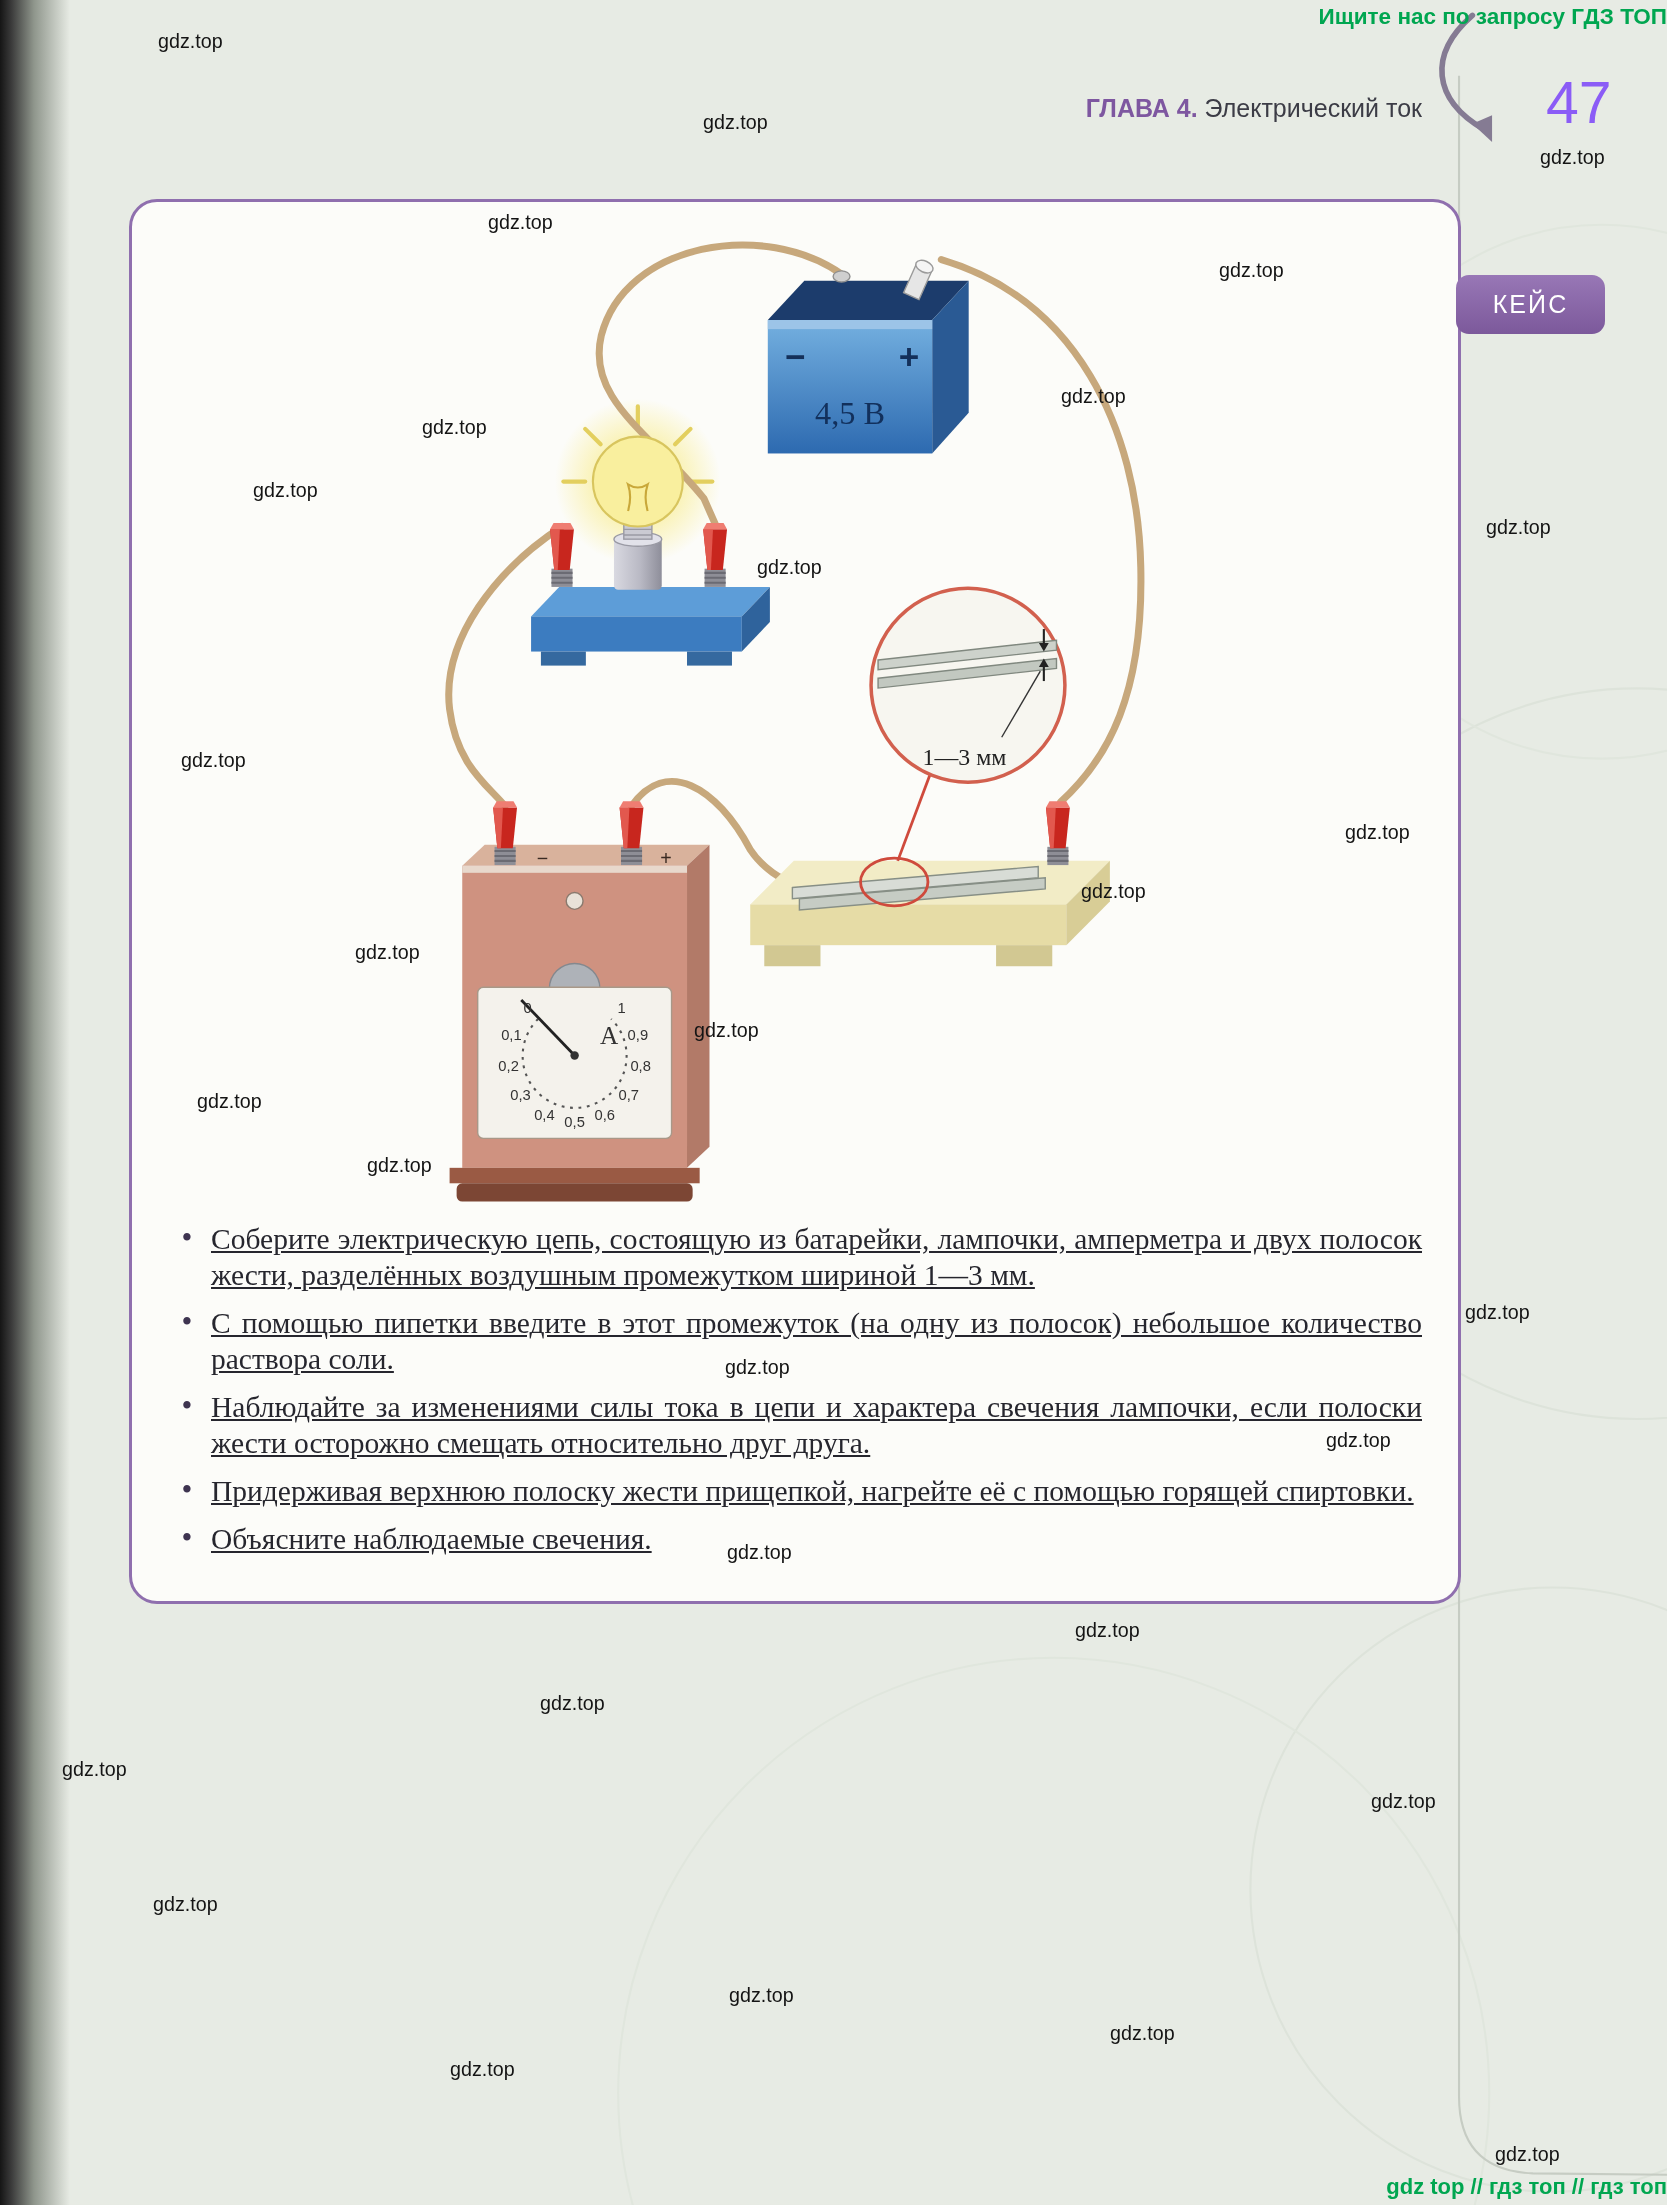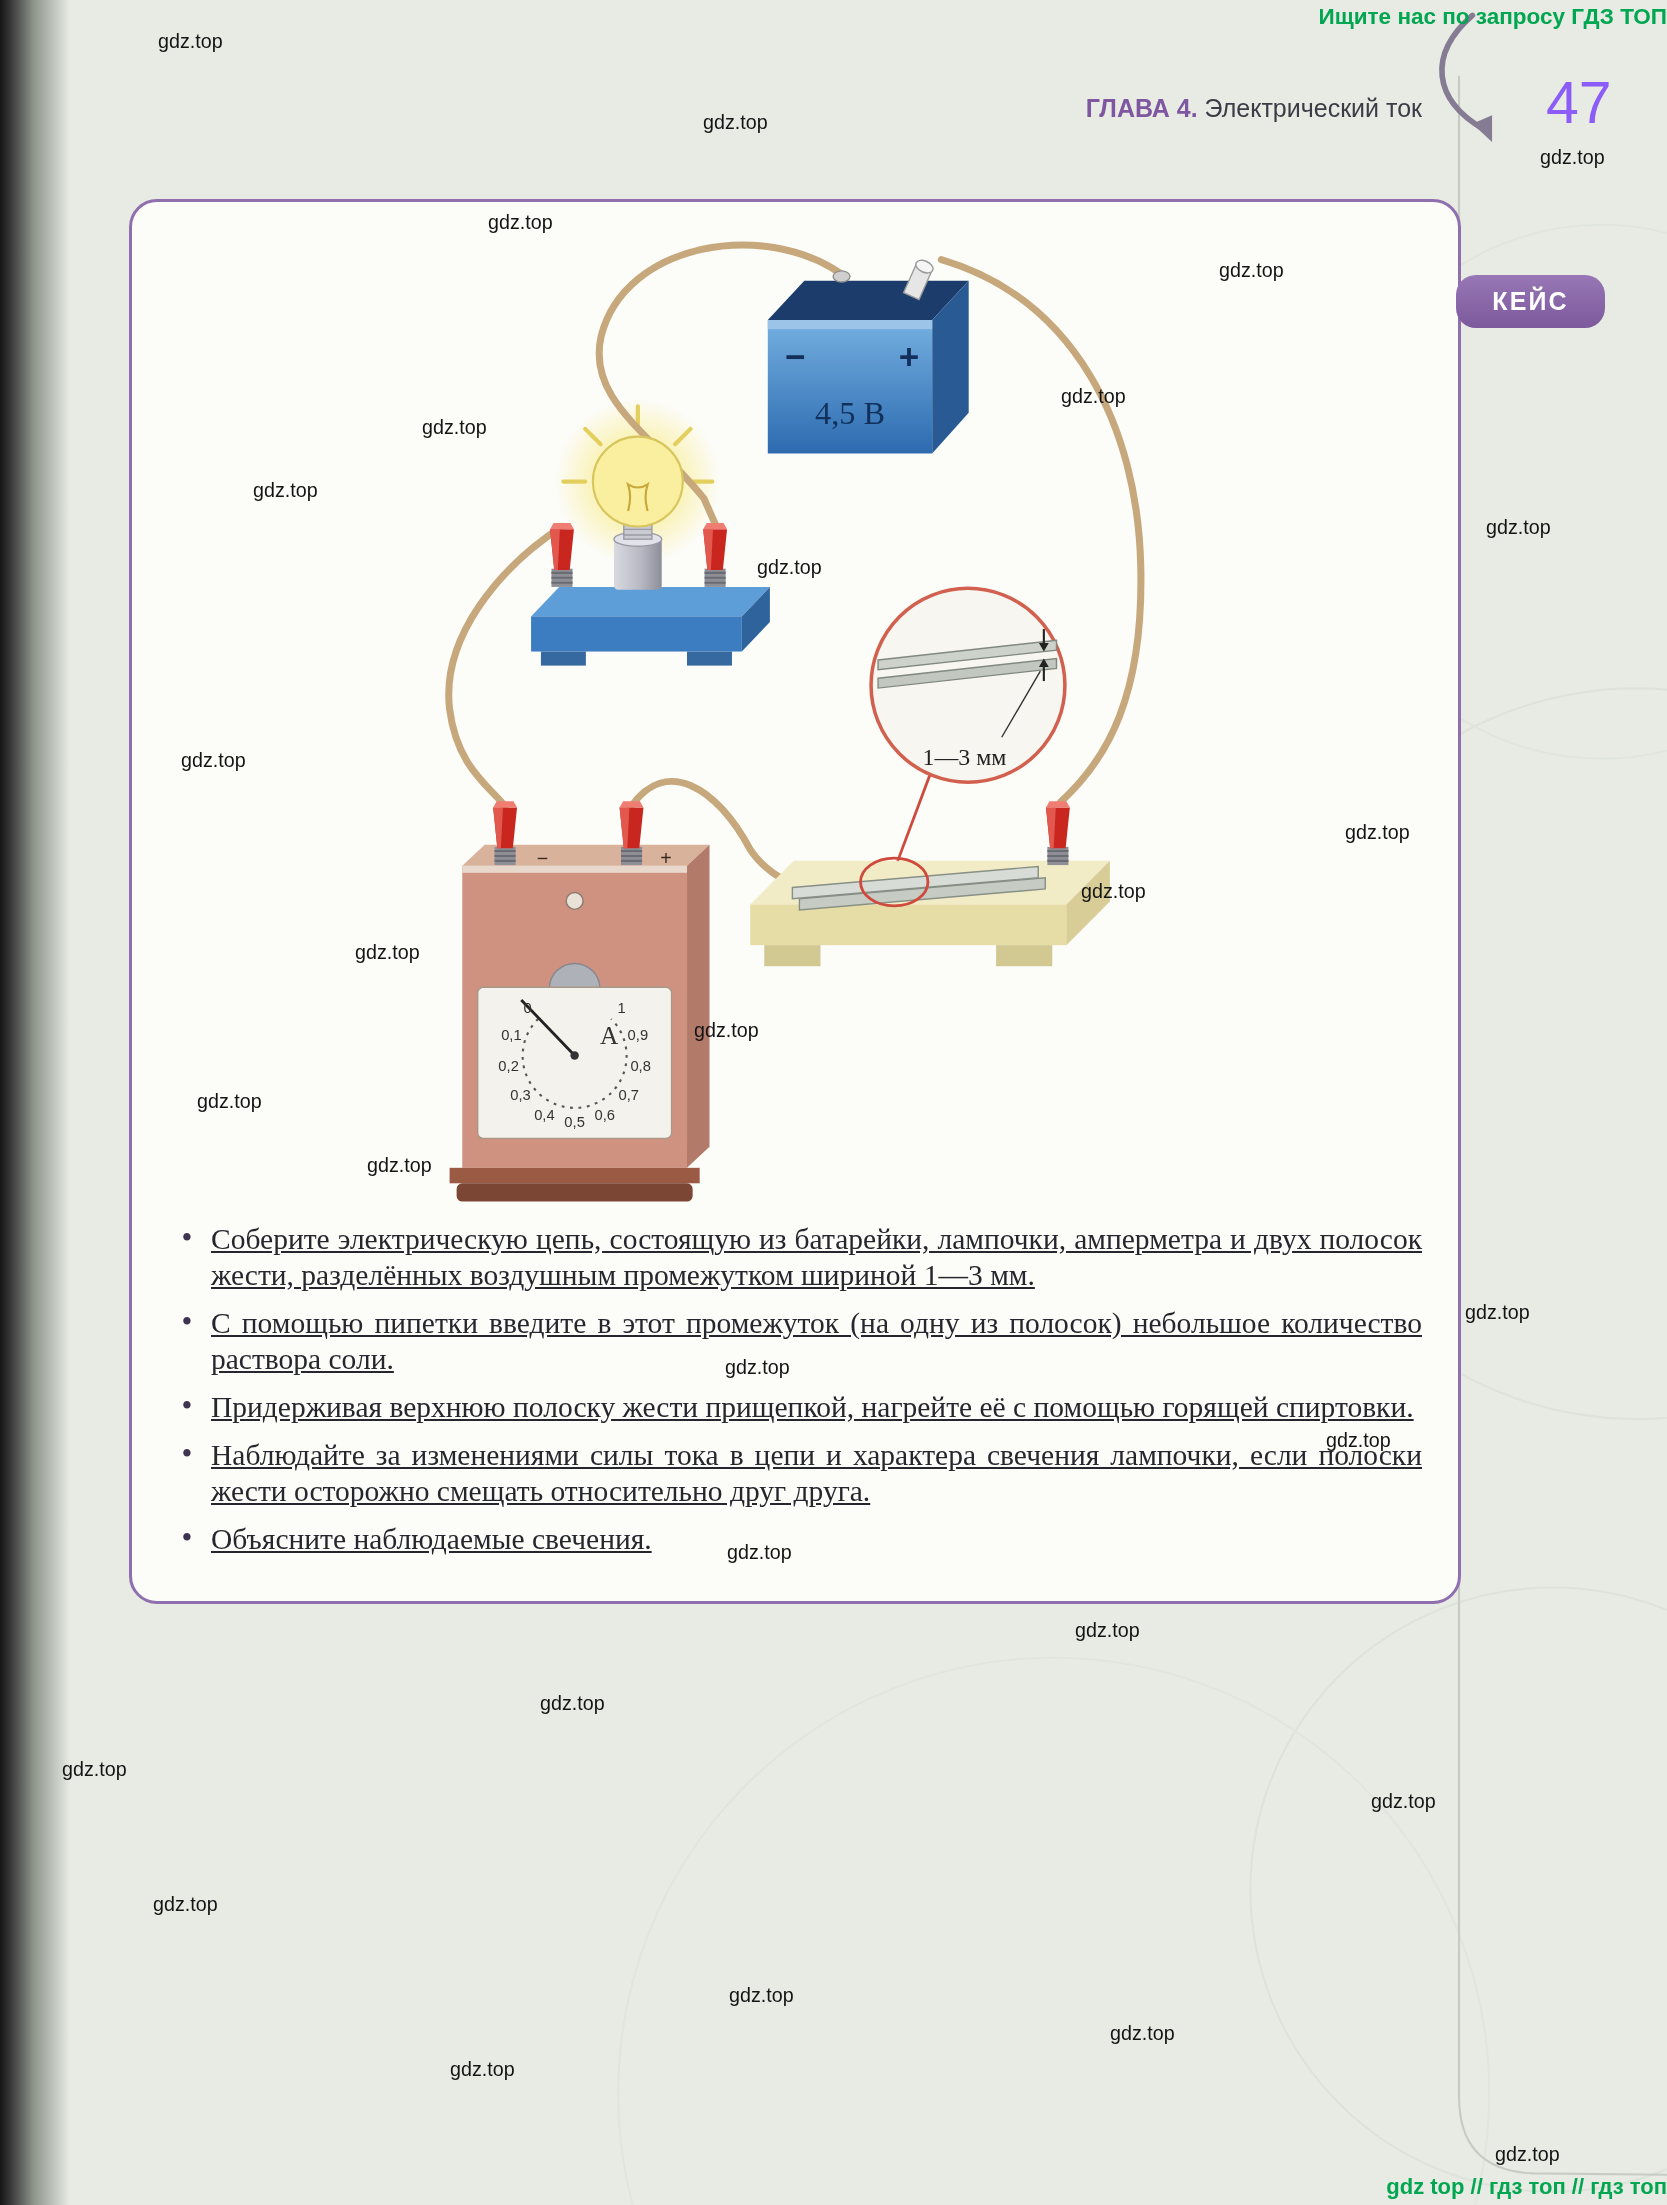--- a/index.html
+++ b/index.html
@@ -12,22 +12,22 @@
     background:linear-gradient(to right,#151515 0px,#3a3a3a 11.2px,#8f968c 34px,rgba(231,235,228,0) 70px); }
 
   .banner { position:absolute; width:100%; text-align:right; color:#00a650; font-weight:bold; z-index:60; }
   .banner-top { top:4.2px; font-size:22.5px; }
   .banner-bottom { top:2174px; font-size:22px; }
 
   .header { position:absolute; top:94px; right:245px; font-size:25px; color:#3c3c46; z-index:10; }
   .header .chapter { color:#7e57a0; font-weight:bold; }
   .page-number { position:absolute; top:69px; left:1546px; font-size:59px; color:#8b5cf6; z-index:10; }
 
-  .case-tab { position:absolute; left:1456px; top:275px; width:149px; height:53px;
-    background:linear-gradient(#9877b6,#7c599b); border-radius:20px; color:#fff; font-weight:bold;
+  .case-tab { position:absolute; left:1456px; top:275px; width:149px; height:59px;
+    background:linear-gradient(#9877b6,#7c599b); border-radius:13px; color:#fff; font-weight:normal;
     font-size:25px; letter-spacing:2.1px; display:flex; align-items:center; justify-content:center; z-index:5; }
 
   .case-box { position:absolute; left:129px; top:199px; width:1332px; height:1405px;
     background:#fcfcf9; border:3.5px solid #8f6fae; border-radius:28px; z-index:2; }
 
   .illustration { position:absolute; left:0; top:0; }
   .illustration text { font-family:"Liberation Sans", sans-serif; }
   .illustration text.serif { font-family:"Liberation Serif", serif; }
 
   .instructions { position:absolute; left:41px; top:1020px; width:1249px; list-style:none;
@@ -195,22 +195,22 @@
       <polygon points="1298,640 1291,628 1305,628" fill="#222"></polygon>
       <polygon points="1298,650 1291,662 1305,662" fill="#222"></polygon>
       <line x1="1293" y1="668" x2="1238" y2="762" stroke="#333" stroke-width="2"></line>
       <text x="1185" y="802" font-size="34" fill="#222" text-anchor="middle" class="serif">1—3 мм</text>
     </g>
   </svg>
 
   <ul class="instructions">
     <li>Соберите электрическую цепь, состоящую из батарейки, лампочки, амперметра и двух полосок жести, разделённых воздушным промежутком шириной 1—3 мм.</li>
     <li>С помощью пипетки введите в этот промежуток (на одну из полосок) небольшое количество раствора соли.</li>
+    <li>Наблюдайте за изменениями силы тока в цепи и характера свечения лампочки, если полоски жести осторожно смещать относительно друг друга.</li>
     <li>Придерживая верхнюю полоску жести прищепкой, нагрейте её с помощью горящей спиртовки.</li>
-    <li>Наблюдайте за изменениями силы тока в цепи и характера свечения лампочки, если полоски жести осторожно смещать относительно друг друга.</li>
     <li>Объясните наблюдаемые свечения.</li>
   </ul>
 </div>
 
 <span class="watermark" style="left:158px;top:29.5px">gdz.top</span>
 <span class="watermark" style="left:703px;top:111px">gdz.top</span>
 <span class="watermark" style="left:1540px;top:146px">gdz.top</span>
 <span class="watermark" style="left:488px;top:211px">gdz.top</span>
 <span class="watermark" style="left:1219px;top:259px">gdz.top</span>
 <span class="watermark" style="left:1061px;top:385px">gdz.top</span>

